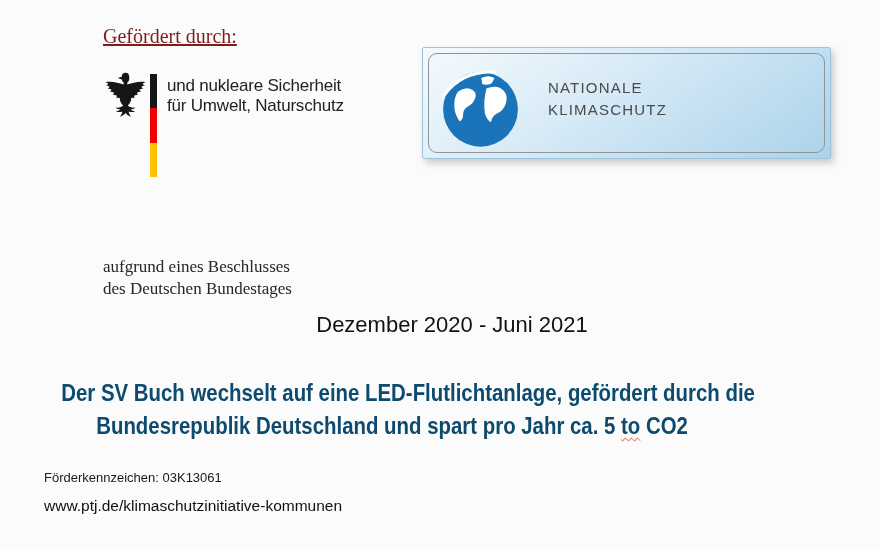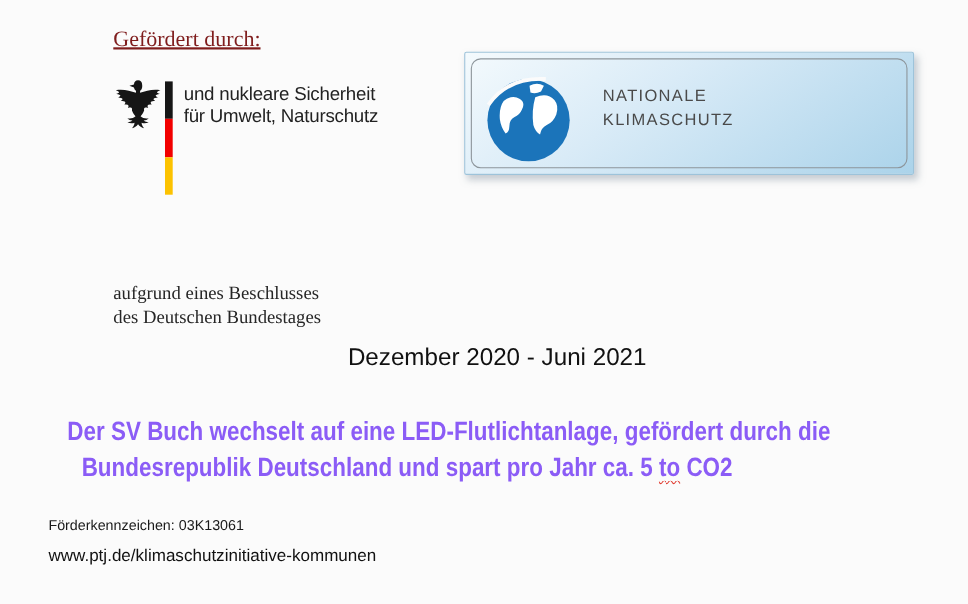--- a/index.html
+++ b/index.html
@@ -54,21 +54,21 @@
   }
   .nki-text .bold-line{font-weight:bold;color:#161616;}
 
   
   .date-line{
     position:absolute;left:12px;top:312px;width:880px;
     text-align:center;font-size:22px;color:#111;
   }
   .headline{
     position:absolute;left:0;top:376px;width:740px;
-    text-align:center;font-weight:bold;font-size:24px;line-height:33px;color:#8b5cf6;
+    text-align:right;font-weight:bold;font-size:24px;line-height:33px;color:#0c4a6e;
   }
   .headline .hl-line{display:block;white-space:nowrap;}
   .headline .hl-inner{display:inline-block;transform:scaleX(0.85);transform-origin:center;}
   .misspelled{
     text-decoration-line:underline;
     text-decoration-style:wavy;
     text-decoration-color:#e03c31;
     text-decoration-thickness:1px;
     text-underline-offset:3px;
   }

